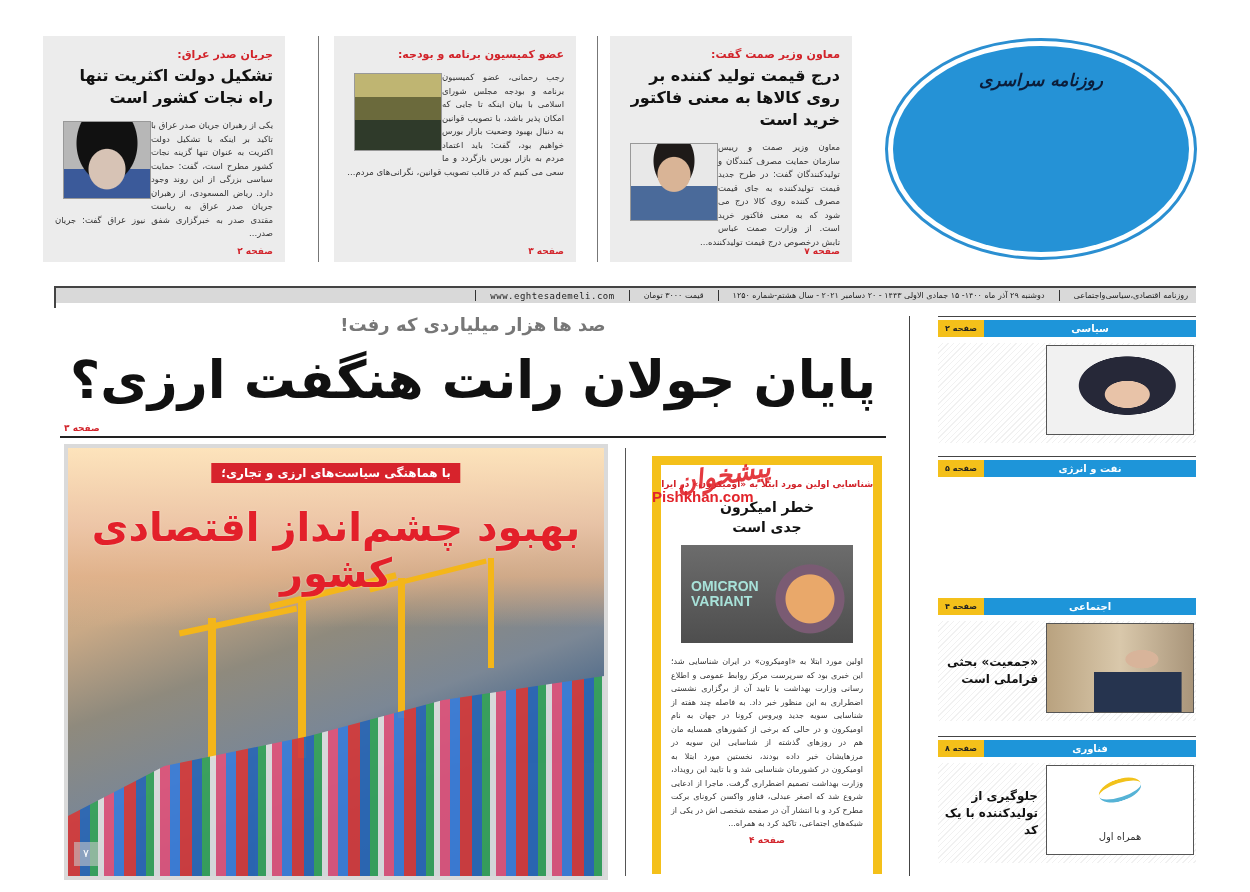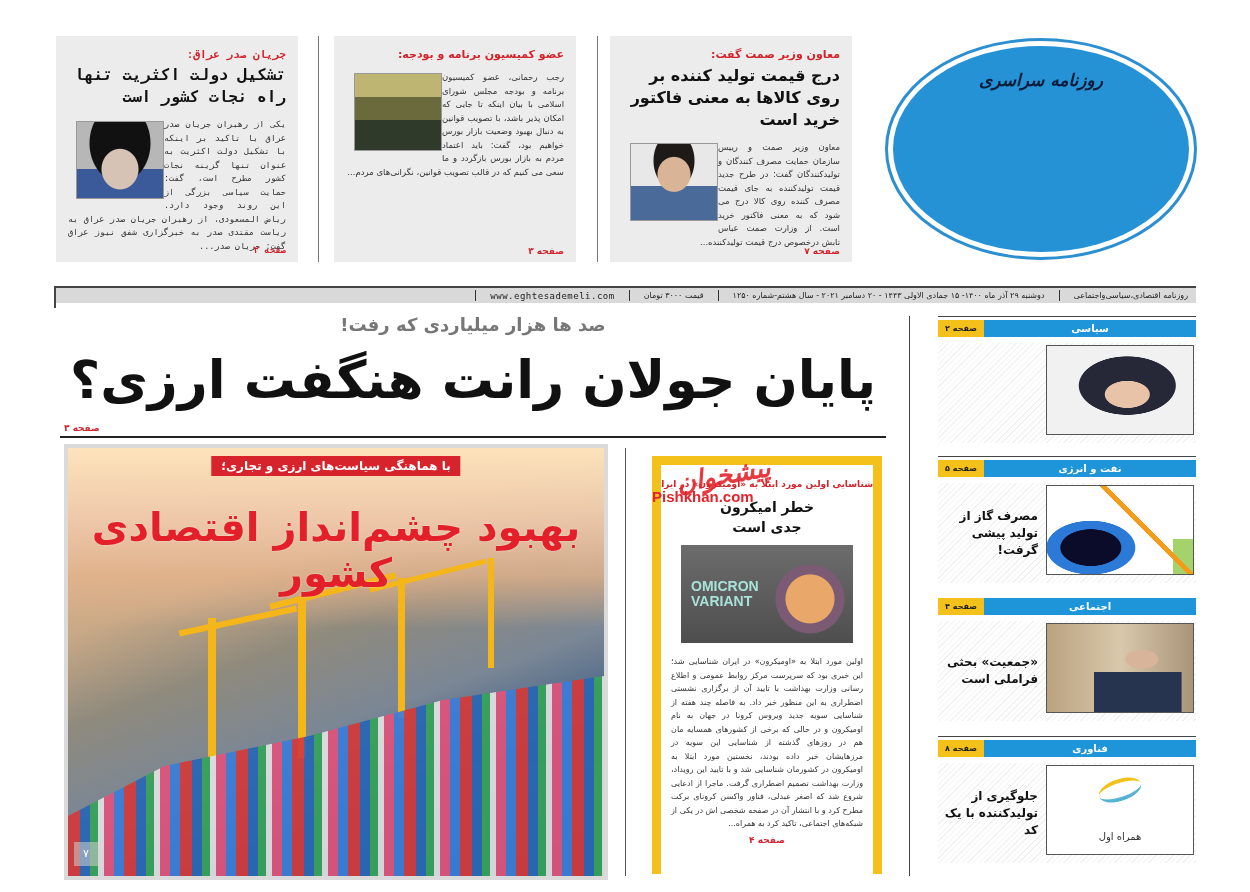--- a/index.html
+++ b/index.html
@@ -38,21 +38,21 @@
     background:
       linear-gradient(180deg, rgba(255,230,190,0.95) 0%, rgba(240,200,170,0.9) 18%, rgba(230,180,140,0.75) 30%, transparent 42%),
       linear-gradient(160deg, #d8b48e 0%, #c9a986 30%, #8f8a7d 45%, #7b8795 60%, #3d5f86 75%, #2f4e74 100%); }
   .cranes { position: absolute; inset: 0; }
   .crane { position: absolute; background: #f4b619; }
   .containers { position: absolute; left: 0; right: 0; bottom: 0; height: 200px;
     background:
       repeating-linear-gradient(90deg, #d43a3a 0 12px, #2a67b5 12px 22px, #36a35a 22px 30px, #e1e1e1 30px 36px, #e0547b 36px 46px, #3b7dd8 46px 56px),
       #667;
     clip-path: polygon(0 70%, 18% 45%, 45% 30%, 70% 12%, 100% 0, 100% 100%, 0 100%); opacity: 0.92; }
-  .photo .kicker-box { position: absolute; top: 8px; left: 50%; transform: translateX(-50%); background: #d7232c; color: #fff; font-size: 12px; font-weight: bold; padding: 3px 10px; white-space: nowrap; }
+  .photo .kicker-box { position: absolute; top: 15px; left: 50%; transform: translateX(-50%); background: #d7232c; color: #fff; font-size: 12px; font-weight: bold; padding: 3px 10px; white-space: nowrap; }
   .photo .photo-title { position: absolute; top: 56px; left: 0; right: 0; text-align: center; color: #e3202a; font-size: 40px; font-weight: 900; letter-spacing: -1px; text-shadow: 0 0 2px rgba(255,255,255,0.6); }
   .photo .page-num { position: absolute; left: 6px; bottom: 10px; width: 24px; height: 24px; background: rgba(200,200,200,0.6); color: #fff; font-size: 11px; text-align: center; line-height: 24px; }
 
   
   .col-rule { position: absolute; left: 625px; top: 448px; width: 1px; height: 428px; background: #555; }
   .omicron { position: absolute; left: 652px; top: 456px; width: 230px; height: 418px; background: #fff; border: 9px solid #f4c01a; border-bottom: none; }
   .omicron .kicker { color: #d2232a; font-weight: bold; font-size: 9px; text-align: center; margin-top: 14px; white-space: nowrap; overflow: hidden; }
   .omicron .title { text-align: center; font-weight: bold; font-size: 14px; line-height: 20px; margin-top: 8px; color: #111; }
   .omicron .img { margin: 8px auto 0; width: 172px; height: 98px; background: radial-gradient(circle at 75% 55%, #e9a86a 0 24px, #7a5b73 25px 34px, transparent 35px), linear-gradient(#6c6c6c, #4e4e4e); position: relative; }
   .omicron .img .virus-label { position: absolute; left: 10px; top: 34px; color: #a8e2d9; font-weight: 900; font-size: 14px; line-height: 15px; direction: ltr; text-align: left; font-family: "Liberation Sans", sans-serif; }
@@ -97,21 +97,21 @@
 <div class="teaser" style="left:334px;">
   <div class="kicker">عضو کمیسیون برنامه و بودجه:</div>
   <div class="body">
     <div class="thumb" style="background: linear-gradient(0deg, #2f3a2a 0 40%, #6b6a3c 40% 70%, #bfb572 70%);"></div>
     <span>رجب رحمانی، عضو کمیسیون برنامه و بودجه مجلس شورای اسلامی با بیان اینکه تا جایی که امکان پذیر باشد، با تصویب قوانین به دنبال بهبود وضعیت بازار بورس خواهیم بود، گفت: باید اعتماد مردم به بازار بورس بازگردد و ما سعی می کنیم که در قالب تصویب قوانین، نگرانی‌های مردم...</span>
   </div>
   <div class="page">صفحه ۳</div>
 </div>
 <div class="vsep" style="left:318px;"></div>
 
-<div class="teaser" style="left:56px;font-family:Liberation Mono, monospace;">
+<div class="teaser" style="left:43px;">
   <div class="kicker">جریان صدر عراق:</div>
   <div class="title">تشکیل دولت اکثریت تنها راه نجات کشور است</div>
   <div class="body">
     <div class="thumb" style="background: radial-gradient(ellipse at 50% 62%, #d7c3b5 0 18px, transparent 19px), radial-gradient(ellipse at 50% 28%, #111 0 30px, transparent 31px), linear-gradient(0deg, #3b5a9a 0 38%, #b7b7b7 38%);"></div>
     <span>یکی از رهبران جریان صدر عراق با تاکید بر اینکه با تشکیل دولت اکثریت به عنوان تنها گزینه نجات کشور مطرح است، گفت: حمایت سیاسی بزرگی از این روند وجود دارد. ریاض المسعودی، از رهبران جریان صدر عراق به ریاست مقتدی صدر به خبرگزاری شفق نیوز عراق گفت: جریان صدر...</span>
   </div>
   <div class="page">صفحه ۲</div>
 </div>
 
 <div class="logo">
@@ -184,24 +184,20 @@
     <div class="pic pic-woman"></div>
   </div>
 </div>
 
 <div class="sec" style="top:456px;">
   <div class="top-line"></div>
   <div class="bar">
     <div class="name">نفت و انرژی</div>
     <div class="pg">صفحه ۵</div>
   </div>
-  <div class="content">
-    <div class="pic pic-gas"></div>
-    <div class="cap">مصرف گاز از تولید پیشی گرفت!</div>
-  </div>
 </div>
 
 <div class="sec" style="top:594px;">
   <div class="top-line" style="background:transparent;"></div>
   <div class="bar">
     <div class="name">اجتماعی</div>
     <div class="pg">صفحه ۴</div>
   </div>
   <div class="content">
     <div class="pic pic-man"></div>

